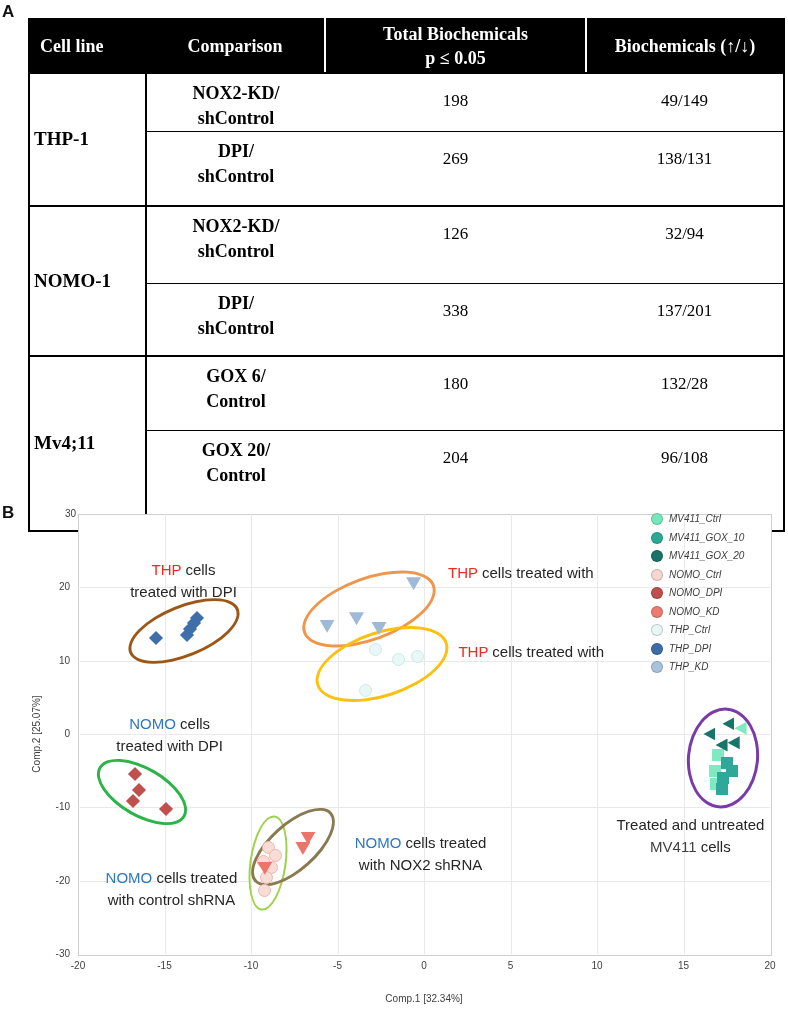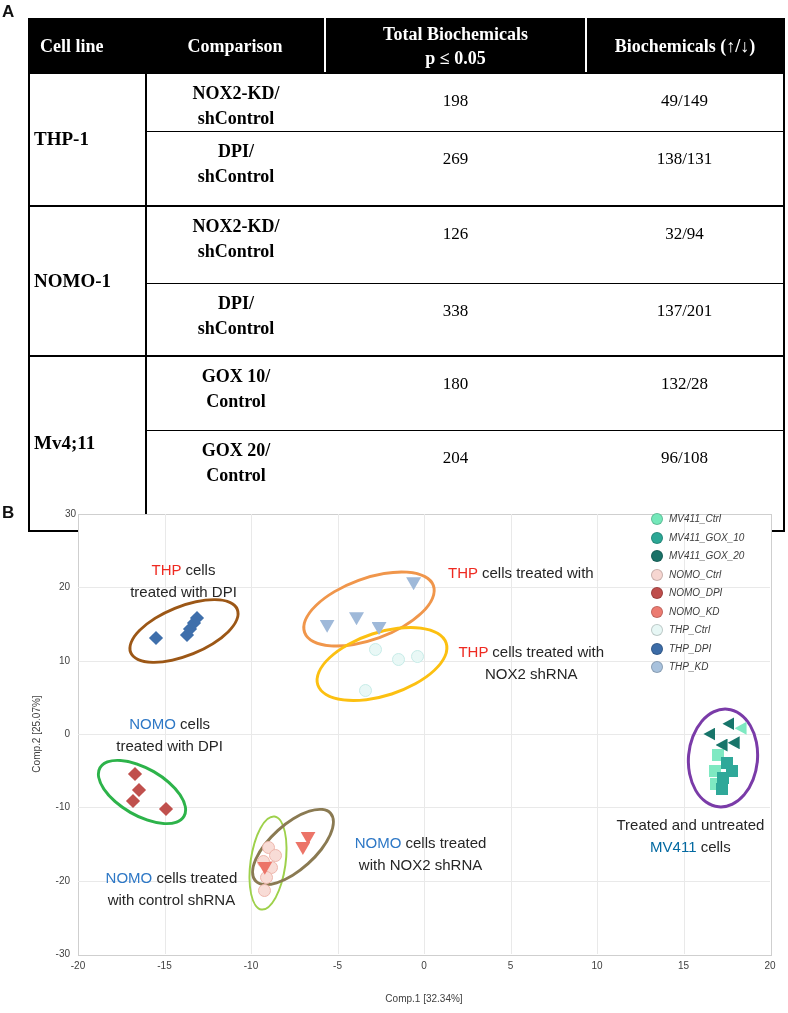--- a/index.html
+++ b/index.html
@@ -100,21 +100,21 @@
         <td class="cmp">
           <div>DPI/</div>
           <div>shControl</div>
         </td>
         <td class="num">338</td>
         <td class="num">137/201</td>
       </tr>
       <tr class="r1" style="height:75px">
         <td class="cell-line" rowspan="2">Mv4;11</td>
         <td class="cmp">
-          <div>GOX 10/</div>
+          <div>GOX 6/</div>
           <div>Control</div>
         </td>
         <td class="num">180</td>
         <td class="num">132/28</td>
       </tr>
       <tr class="r2" style="height:100px">
         <td class="cmp">
           <div>GOX 20/</div>
           <div>Control</div>
         </td>
@@ -205,37 +205,36 @@
       <div class="mk" style="left: 406.12px; top: 577.167px; width: 15px; height: 13px; background: rgb(159, 185, 217); clip-path: polygon(0px 0px, 100% 0px, 50% 100%);"></div>
       <div class="ann" style="left: 183.53px; top: 558.733px;">
         <div><span style="color: rgb(238, 42, 33); font-weight: 400;">THP</span><span> cells</span></div>
         <div><span>treated with DPI</span></div>
       </div>
       <div class="ann" style="left: 520.88px; top: 562.4px;">
         <div><span style="color: rgb(238, 42, 33); font-weight: 400;">THP</span><span> cells treated with</span></div>
       </div>
       <div class="ann" style="left: 531.26px; top: 640.867px;">
         <div><span style="color: rgb(238, 42, 33); font-weight: 400;">THP</span><span> cells treated with</span></div>
-        <div><span>NOX2 shRNA</span></div>
       </div>
       <div class="ann" style="left: 169.69px; top: 713.467px;">
         <div><span style="color: rgb(46, 120, 198); font-weight: 400;">NOMO</span><span> cells</span></div>
         <div><span>treated with DPI</span></div>
       </div>
       <div class="ann" style="left: 171.42px; top: 866.733px;">
         <div><span style="color: rgb(46, 120, 198); font-weight: 400;">NOMO</span><span> cells treated</span></div>
         <div><span>with control shRNA</span></div>
       </div>
       <div class="ann" style="left: 420.54px; top: 831.533px;">
         <div><span style="color: rgb(46, 120, 198); font-weight: 400;">NOMO</span><span> cells treated</span></div>
         <div><span>with NOX2 shRNA</span></div>
       </div>
       <div class="ann" style="left: 690.42px; top: 813.933px;">
         <div><span>Treated and untreated</span></div>
-        <div><span style="color: #0369a1; font-weight: 400;">MV411</span><span> cells</span></div>
+        <div><span style="color: #404040; font-weight: 400;">MV411</span><span> cells</span></div>
       </div>
       <div class="legend" style="left: 651px; top: 510px;">
         <div class="legend-item">
           <div class="legend-chip" style="background: rgb(116, 232, 186);"></div>
           <div class="legend-label">MV411_Ctrl</div>
         </div>
         <div class="legend-item">
           <div class="legend-chip" style="background: rgb(44, 167, 149);"></div>
           <div class="legend-label">MV411_GOX_10</div>
         </div>

